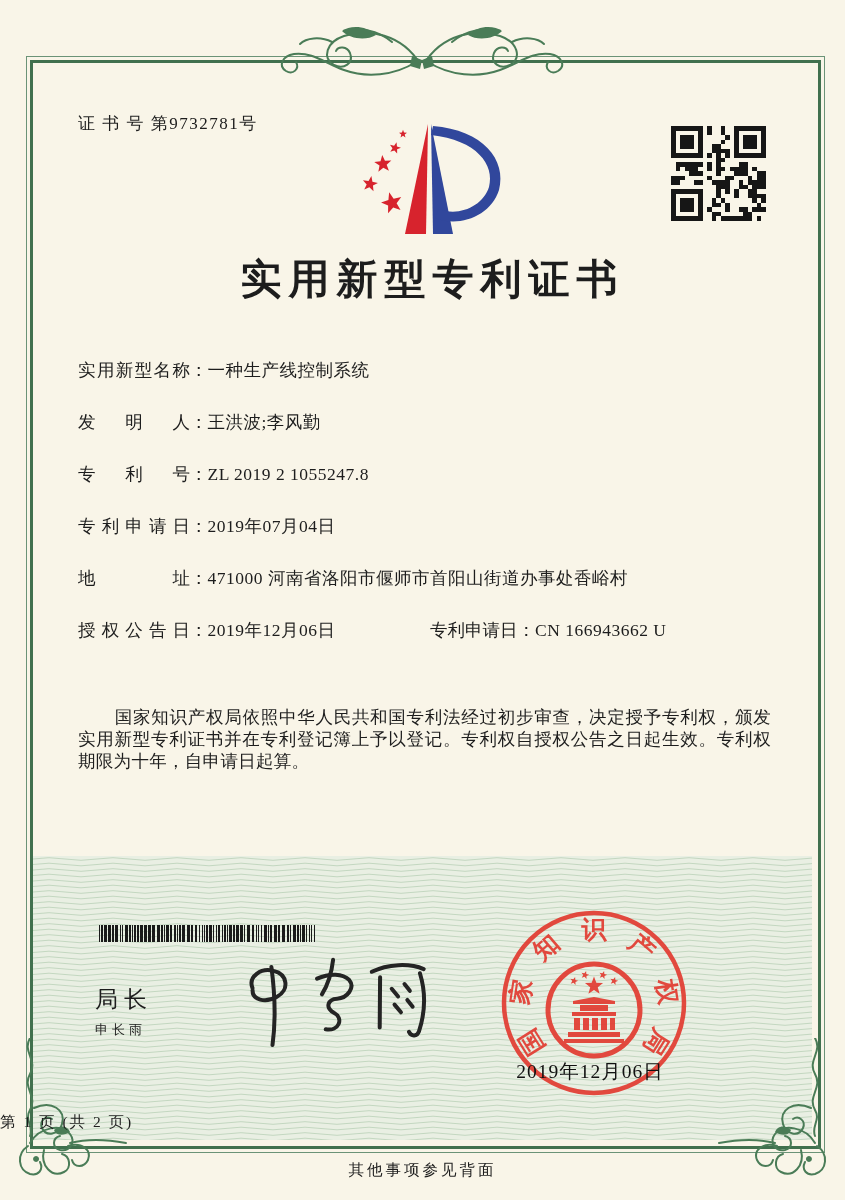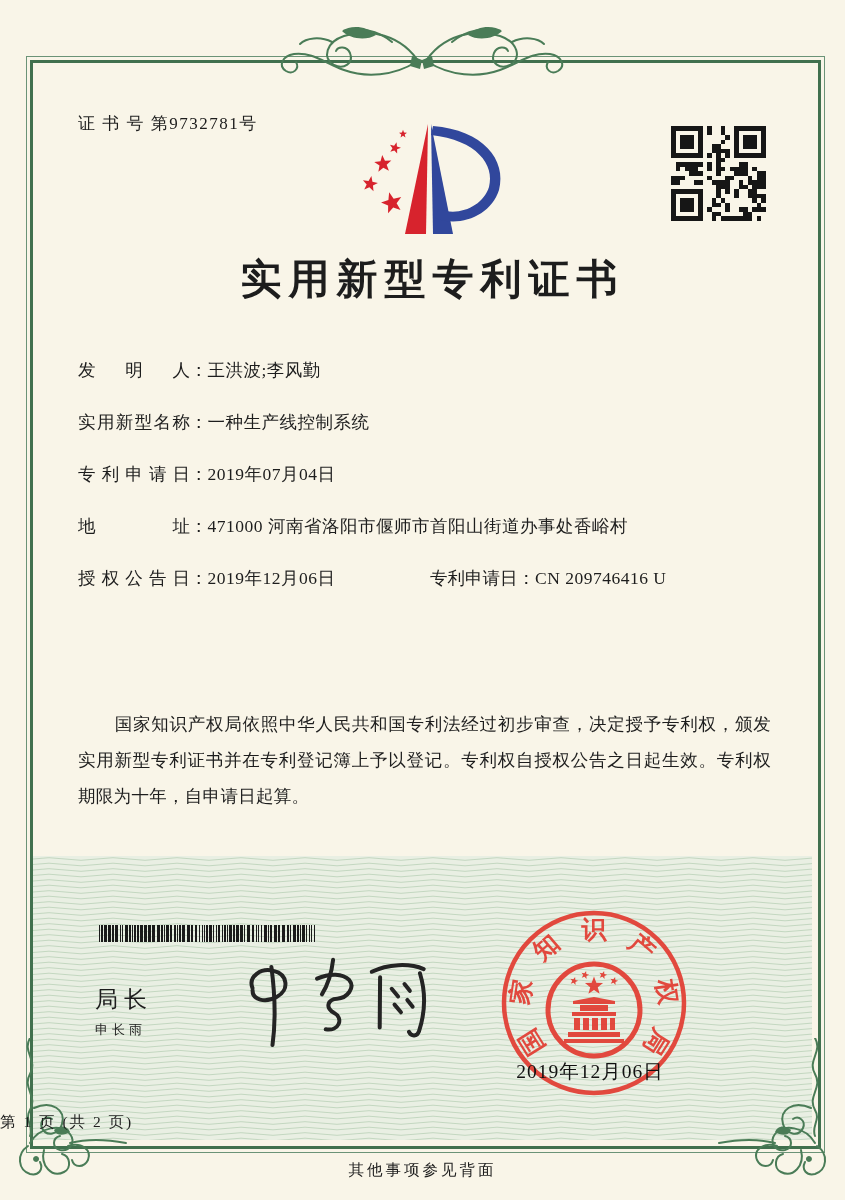--- a/index.html
+++ b/index.html
@@ -30,21 +30,21 @@
   #logo{left:333px;top:120px;z-index:4;}
   #qr{left:671px;top:126px;z-index:4;}
   #title{left:0;right:0;top:252px;text-align:center;font-size:41px;font-weight:700;
          letter-spacing:7px;z-index:4;margin-left:20px;}
   #fields{left:78px;top:358px;width:690px;z-index:4;font-size:17.5px;}
   .field-row{height:52px;position:relative;white-space:nowrap;}
   .lbl{display:inline-block;width:112px;text-align:justify;text-align-last:justify;}
   .colon{display:inline-block;}
   .val{letter-spacing:.5px;}
   .grant-right{position:absolute;left:352px;top:0;}
-  #paragraphs{left:78px;top:706px;width:693px;z-index:4;font-size:17.5px;line-height:36px;
+  #paragraphs{left:78px;top:706px;width:693px;z-index:4;font-size:17.5px;line-height:22px;
               text-align:justify;}
   #paragraphs p{margin:0;text-indent:2.1em;letter-spacing:.3px;}
   #barcode{left:99px;top:925px;z-index:4;}
   #director-title{left:95px;top:984px;font-size:23px;letter-spacing:6px;z-index:4;}
   #director-name{left:95px;top:1021px;font-size:13px;letter-spacing:4px;z-index:4;}
   #signature{left:225px;top:944px;z-index:5;}
   #seal{left:494px;top:903px;z-index:5;opacity:.92;}
   #seal-date{left:500px;top:1058px;width:180px;text-align:center;font-size:19.5px;
              letter-spacing:1px;z-index:6;color:#111;}
   #page-indicator{left:0;right:0;top:1112px;text-align:left;font-size:15.5px;
@@ -344,35 +344,38 @@
     <rect x="15" y="20" width="1" height="1" fill="#161616"></rect>
     <rect x="16" y="20" width="1" height="1" fill="#161616"></rect>
     <rect x="17" y="20" width="1" height="1" fill="#161616"></rect>
     <rect x="19" y="20" width="1" height="1" fill="#161616"></rect>
   </svg>
 
 <div id="title" class="abs">实用新型专利证书</div>
 
 <div id="fields" class="abs">
   <div class="field-row">
+    <span class="lbl">实用新型名称</span><span class="colon">：</span><span class="val">一种生产线控制系统</span>
+  </div>
+  <div class="field-row">
     <span class="lbl">发明人</span><span class="colon">：</span><span class="val">王洪波;李风勤</span>
   </div>
   <div class="field-row">
-    <span class="lbl">实用新型名称</span><span class="colon">：</span><span class="val">一种生产线控制系统</span>
+    <span class="lbl">专利号</span><span class="colon">：</span><span class="val">ZL 2019 2 1055247.8</span>
   </div>
   <div class="field-row">
     <span class="lbl">专利申请日</span><span class="colon">：</span><span class="val">2019年07月04日</span>
   </div>
   <div class="field-row">
     <span class="lbl">地址</span><span class="colon">：</span><span class="val">471000 河南省洛阳市偃师市首阳山街道办事处香峪村</span>
   </div>
   <div class="field-row">
     <span class="lbl">授权公告日</span><span class="colon">：</span><span class="val">2019年12月06日</span>
     <span class="grant-right">
-      <span>专利申请日</span><span>：</span><span class="val">CN 209746416 U</span>
+      <span>专利申请日</span><span>：</span><span class="val">CN 166943662 U</span>
     </span>
   </div>
 </div>
 
 <div id="paragraphs" class="abs">
   <p>国家知识产权局依照中华人民共和国专利法经过初步审查，决定授予专利权，颁发实用新型专利证书并在专利登记簿上予以登记。专利权自授权公告之日起生效。专利权期限为十年，自申请日起算。</p>
 </div>
 
 <svg id="barcode" class="abs" width="220" height="17" viewBox="0 0 220 17">
     <rect x="0" y="0" width="1" height="17" fill="#1a1a1a"></rect>

